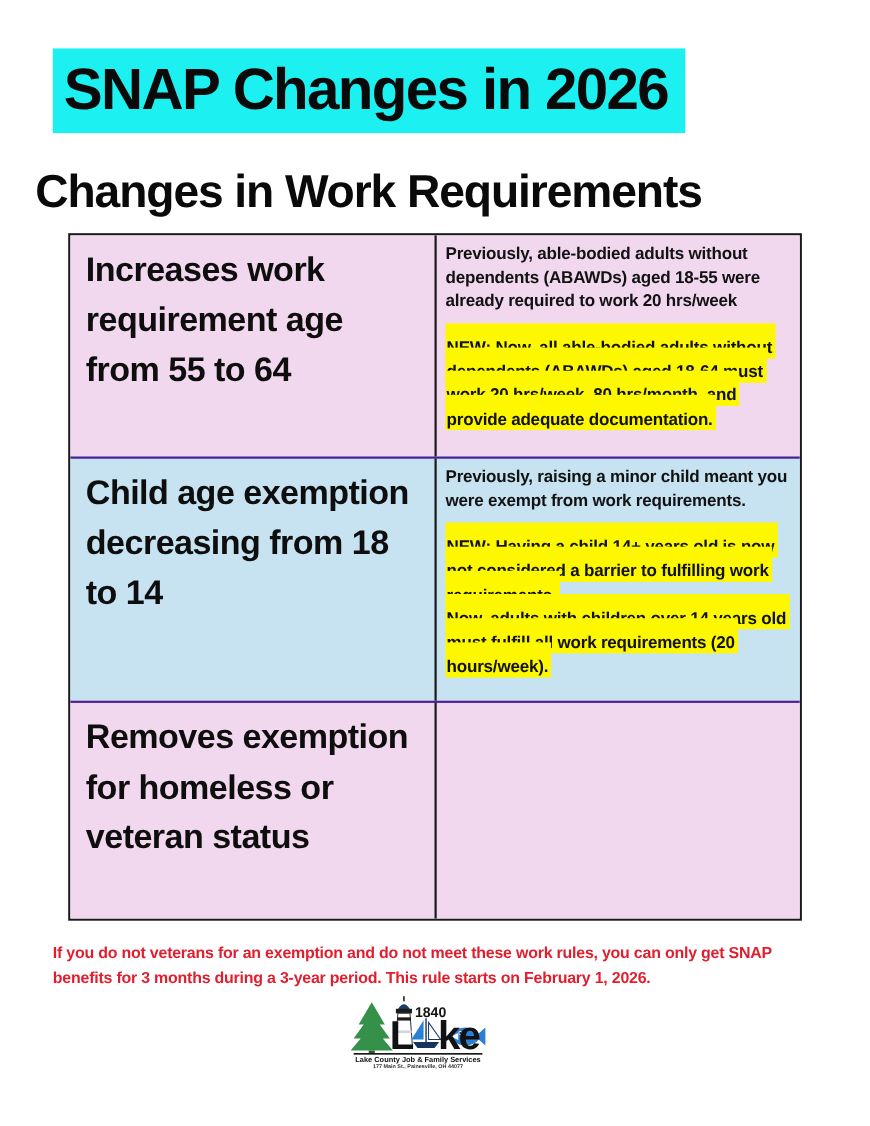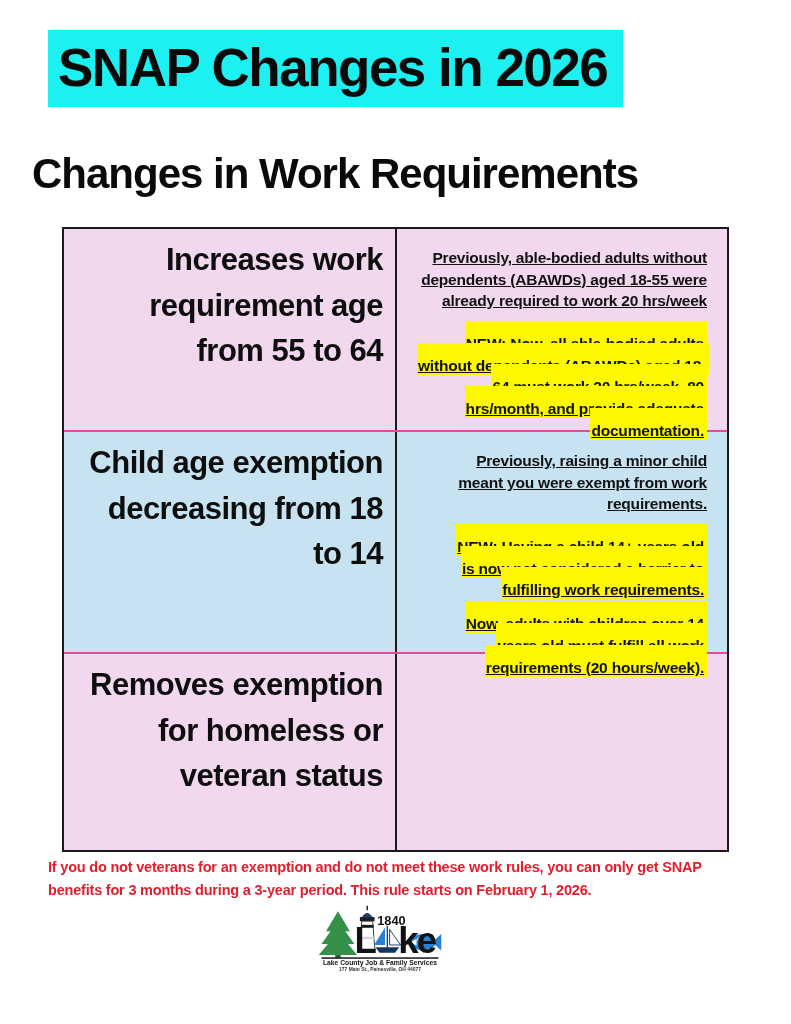--- a/index.html
+++ b/index.html
@@ -2,52 +2,52 @@
 <html style="--title_highlight: #1df0f0; --row_pink: #f2d8ee; --row_blue: #c7e3f1; --highlight_yellow: #fdf800; --warning_red: #e11e2e;"><head>
 <meta charset="utf-8">
 <title>SNAP Changes in 2026</title>
 <style>
   html,body { margin:0; padding:0; }
   body {
     width:791px; height:1024px; position:relative; background:#ffffff;
     font-family:"Liberation Sans", sans-serif; font-weight:bold; color:#111;
     overflow:hidden;
   }
-  .title-wrap { position:absolute; left:48px; top:30px; }
+  .title-wrap { position:absolute; left:48px; top:44px; }
   .page-title {
     display:inline-block; margin:0; background:var(--title_highlight,#1df0f0);
     font-size:53px; line-height:1.0; letter-spacing:-1.5px;
     padding:11px 16px 13px 10px; color:#0a0a0a;
   }
   .subtitle {
     position:absolute; left:32px; top:151px; margin:0;
     font-size:42px; line-height:1.1; letter-spacing:-1px; color:#0a0a0a;
   }
   .rules-table {
-    position:absolute; left:62px; top:227px; width:667px;
-    border:2px solid #1a1a1a; box-sizing:border-box;text-align:right;
+    position:absolute; left:62px; top:212px; width:667px;
+    border:2px solid #1a1a1a; box-sizing:border-box;
   }
   .row { display:flex; box-sizing:border-box; }
-  .row + .row { border-top:2px solid #ec4899;gap:26px; }
+  .row + .row { border-top:2px solid #4c1d95; }
   .row-1 { height:201px; }
   .row-2 { height:222px; }
   .row-3 { height:198px; }
   .bg-pink { background:var(--row_pink,#f2d8ee); }
   .bg-blue { background:var(--row_blue,#c7e3f1); }
   .cell { box-sizing:border-box; }
   .cell.left {
     width:333px; border-right:2px solid #1a1a1a;
     padding:8px 12px 6px 14px;
     font-size:31px; line-height:1.47; letter-spacing:-0.5px; color:#0e0e0e;
   }
   .cell.right {
     flex:1; padding:6px 8px 4px 8px;
     font-size:15.5px; line-height:1.4; letter-spacing:-0.2px; color:#121212;
   }
-  .cell.right p { margin:12px;text-decoration:underline; }
+  .cell.right p { margin:0; }
   .cell.right p.prev { margin-bottom:21px; }
   .hl {
     background:var(--highlight_yellow,#fdf800);
     padding:14px 3px 1px 1px;
     -webkit-box-decoration-break:clone; box-decoration-break:clone;
   }
   .warning {
     position:absolute; left:48px; top:856px; width:712px; margin:0;
     color:var(--warning_red,#e11e2e); font-size:14.5px; line-height:1.62;
     letter-spacing:-0.2px;

